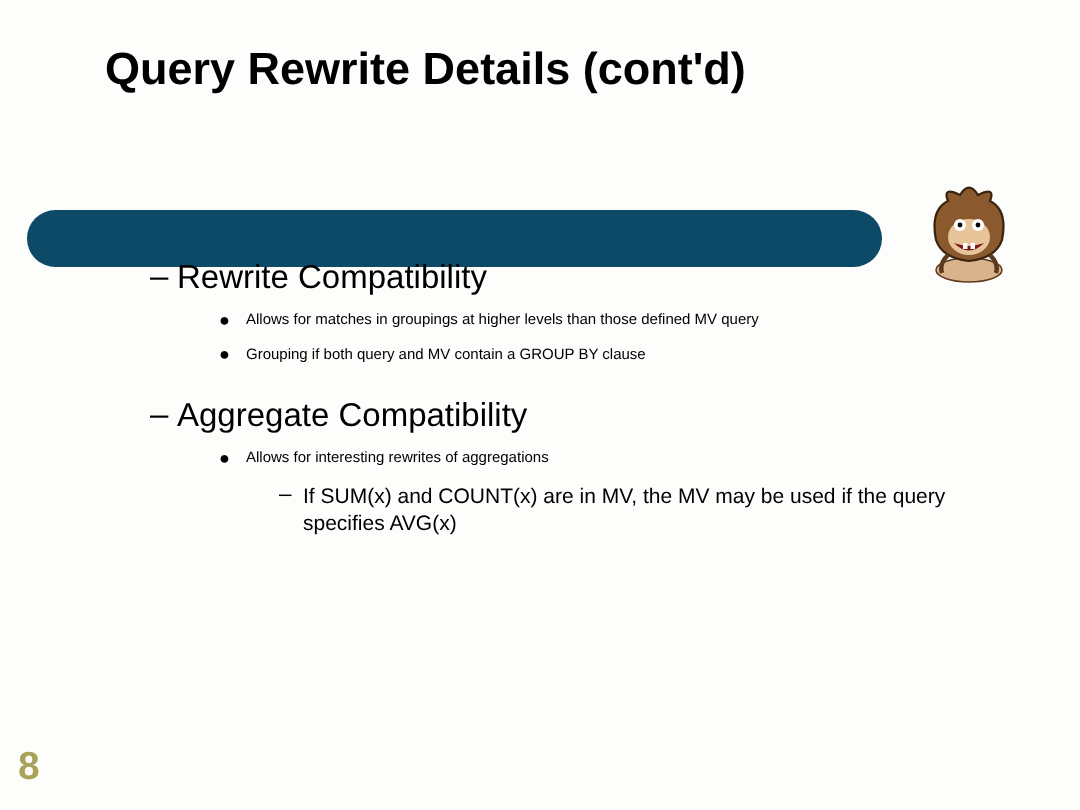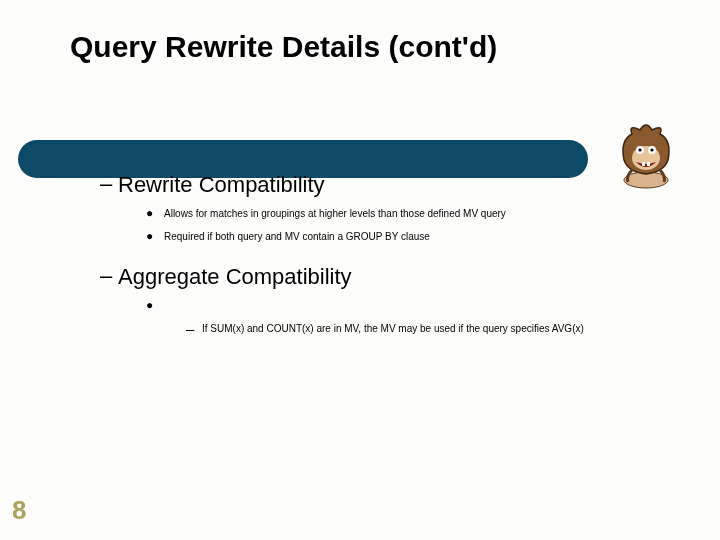--- a/index.html
+++ b/index.html
@@ -91,21 +91,21 @@
     margin-left: 86px;
     margin-top: 6px;
   }
   .sub-dash {
     width: 16px;
     flex: 0 0 16px;
     font-size: 15px;
     line-height: 18px;
   }
   .sub-dash-text {
-    font-size: 10px;
+    font-size: 14px;
     line-height: 18px;
   }
   .gap {
     height: 14px;
   }
   .pagenum {
     position: absolute;
     left: 12px;
     bottom: 14px;
     color: #a9a35a;
@@ -146,32 +146,33 @@
       <div class="dash-text">Rewrite Compatibility</div>
     </div>
 
     <div class="dot-row">
       <div class="dot">●</div>
       <div class="dot-text">Allows for matches in groupings at higher levels than those defined MV query</div>
     </div>
 
     <div class="dot-row">
       <div class="dot">●</div>
-      <div class="dot-text">Required if both query and MV contain a GROUP BY clause</div>
+      <div class="dot-text">Grouping if both query and MV contain a GROUP BY clause</div>
     </div>
 
     <div class="gap"></div>
 
     <div class="dash-row">
       <div class="dash">–</div>
       <div class="dash-text">Aggregate Compatibility</div>
     </div>
 
     <div class="dot-row">
       <div class="dot">●</div>
+      <div class="dot-text">Allows for interesting rewrites of aggregations</div>
     </div>
 
     <div class="sub-dash-row">
       <div class="sub-dash">–</div>
       <div class="sub-dash-text">If SUM(x) and COUNT(x) are in MV, the MV may be used if the query specifies AVG(x)</div>
     </div>
 
   </div>
 
   <div class="pagenum">8</div>

